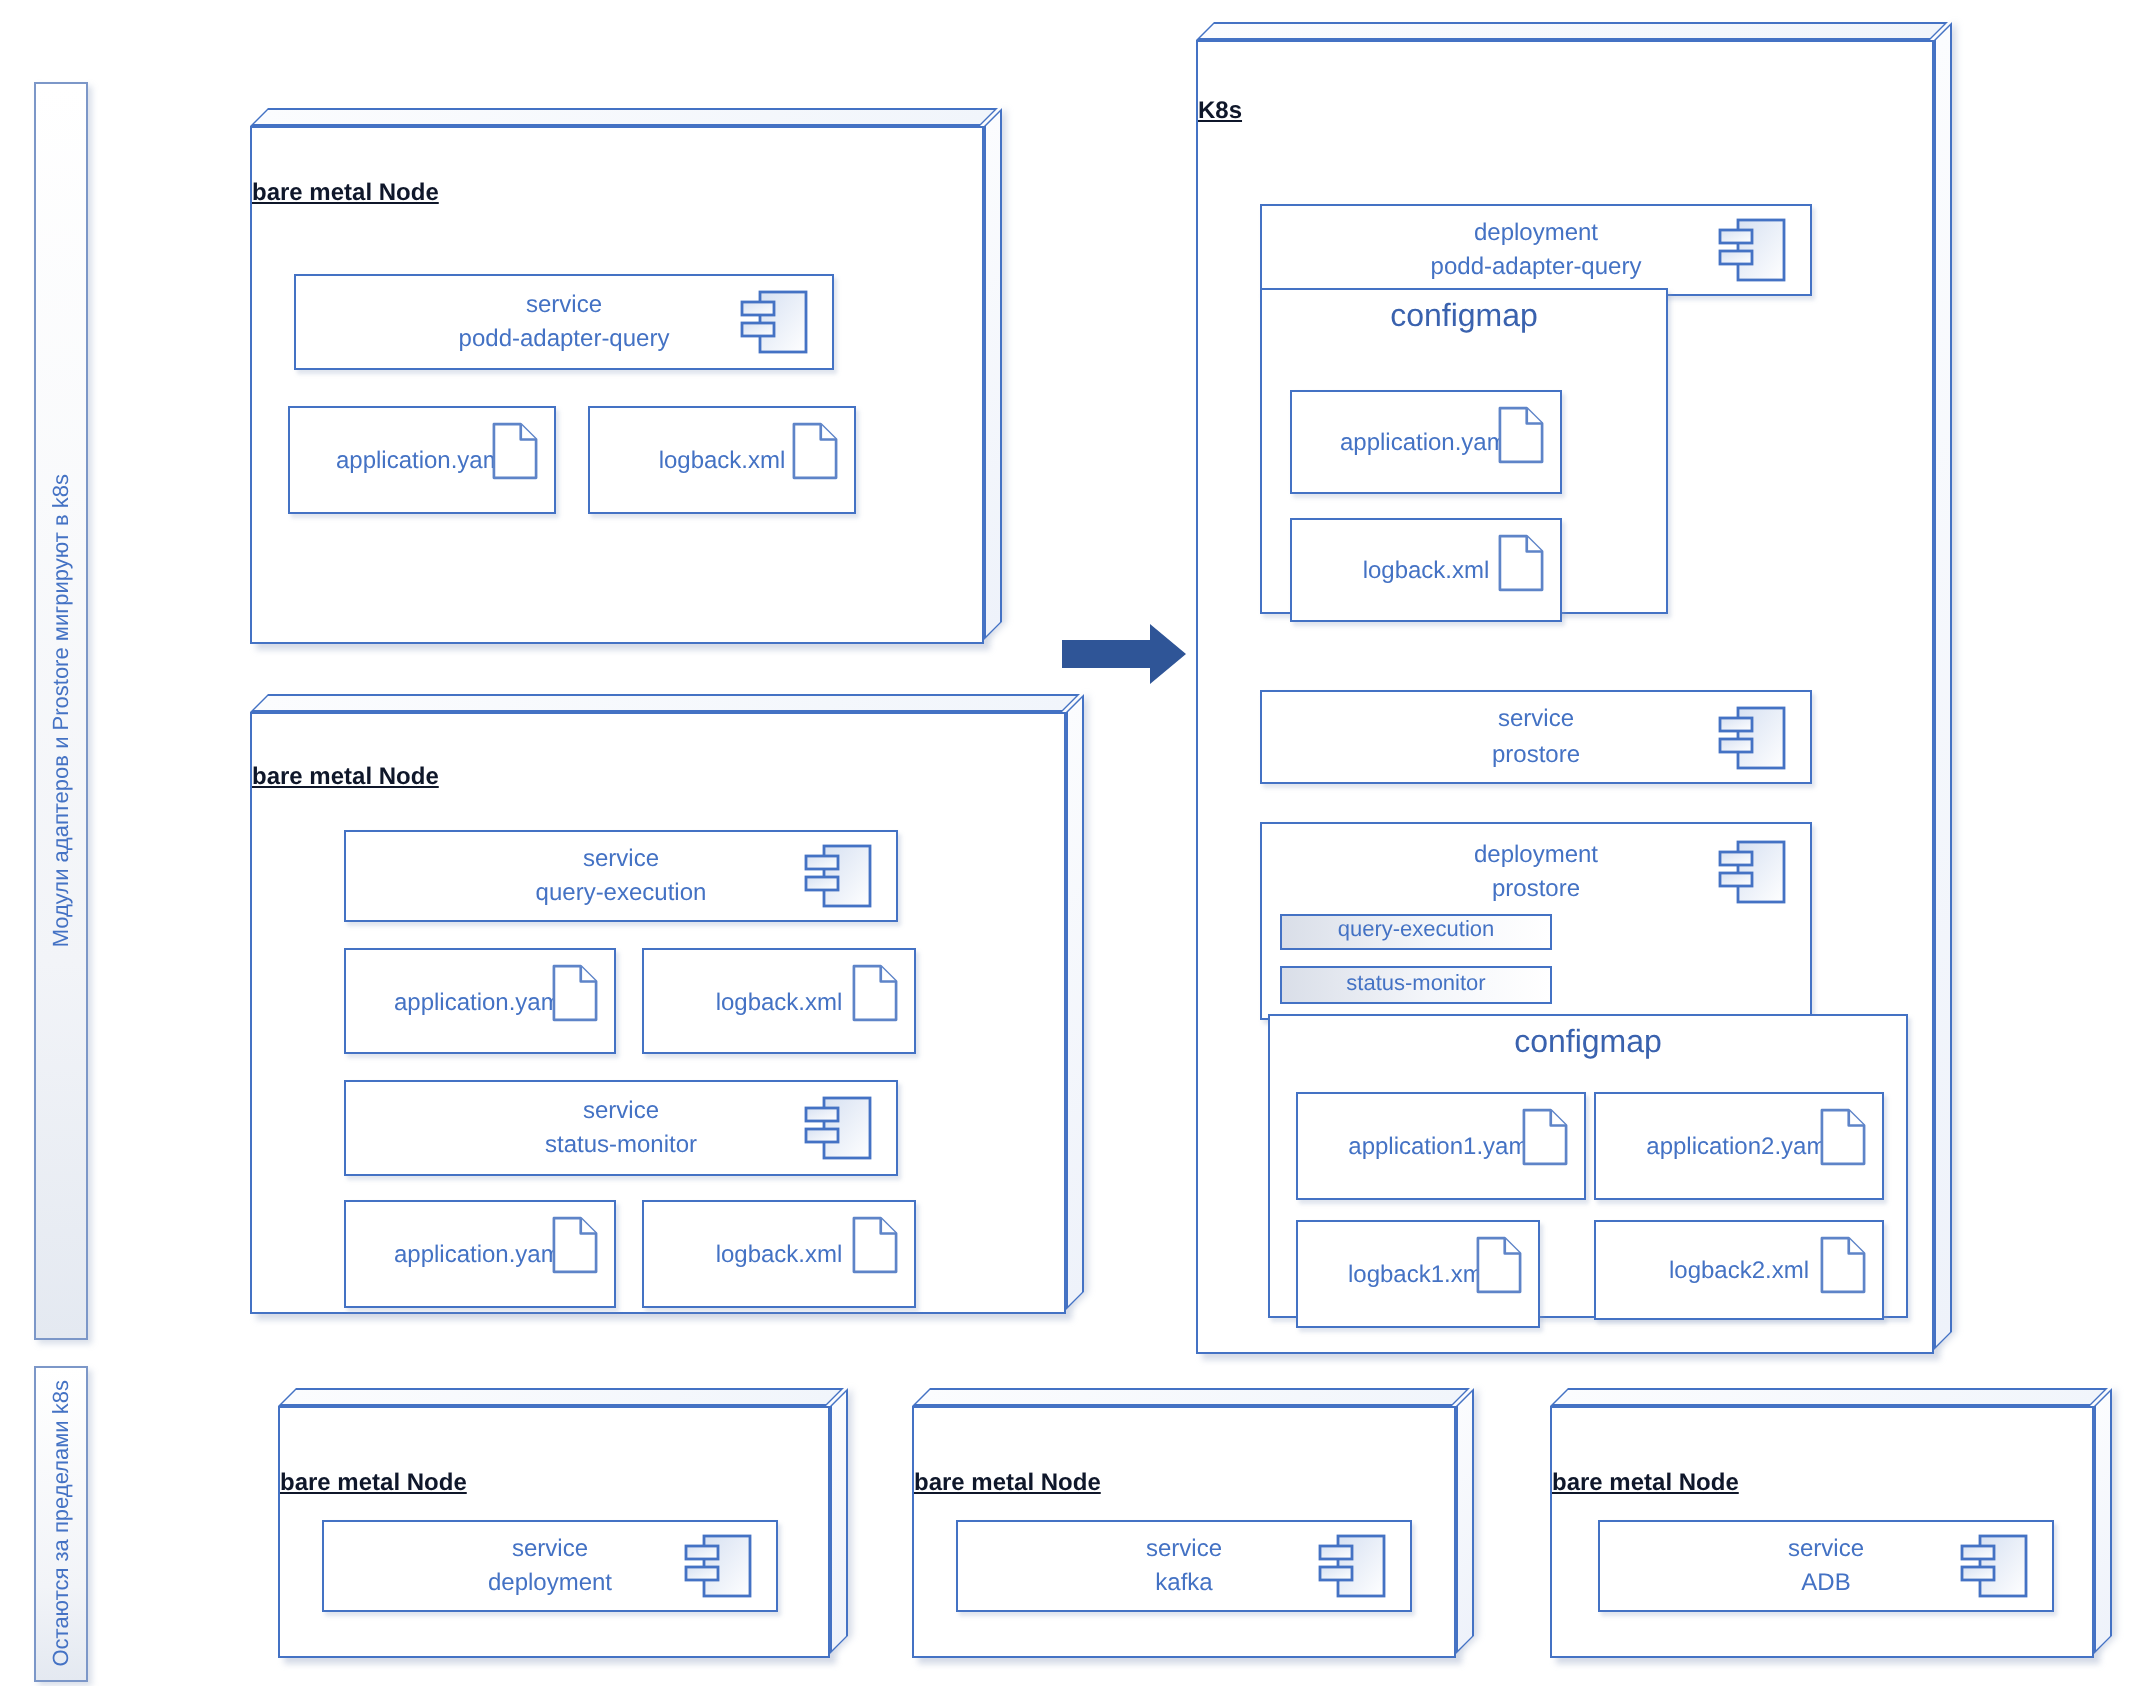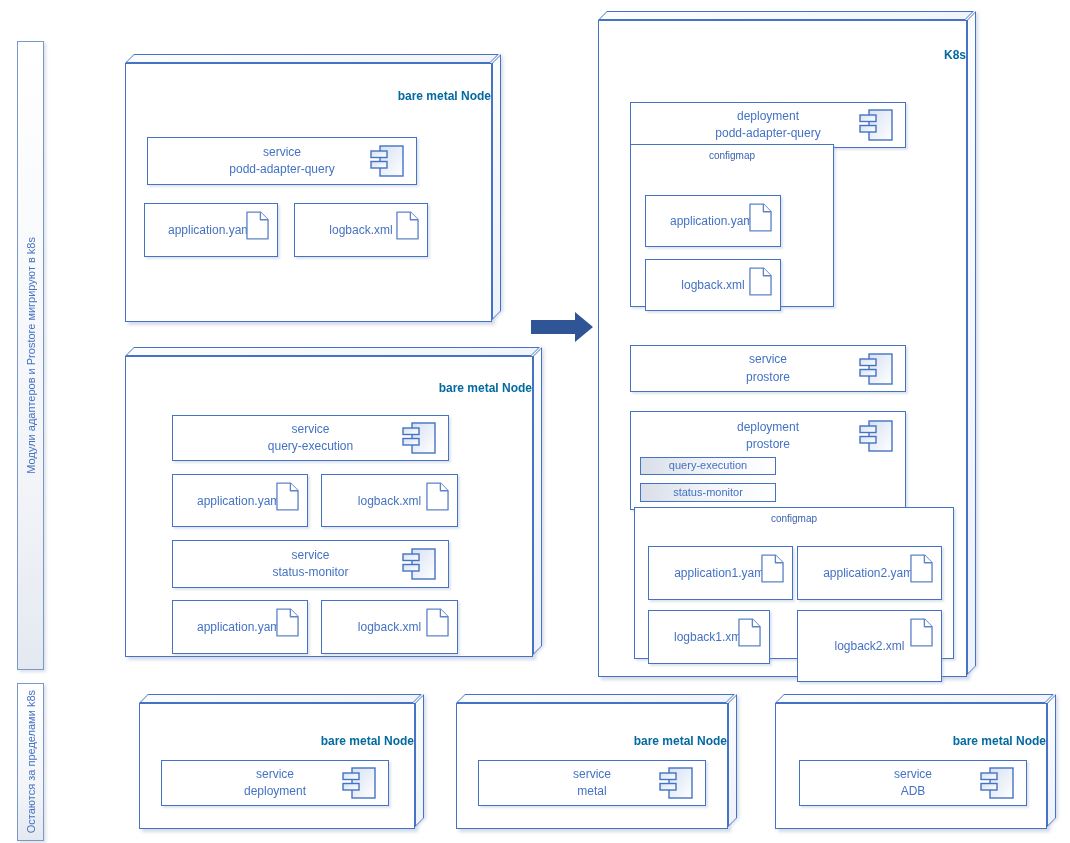--- a/index.html
+++ b/index.html
@@ -17,22 +17,22 @@
   
   .node3d{position:absolute;background:#ffffff;border:1.4px solid #4472C4;box-sizing:border-box;
           box-shadow:3px 3px 3px rgba(150,165,195,.40);}
   .node3d::before{content:"";position:absolute;left:-1px;top:-10px;width:100%;height:9px;
           background:linear-gradient(90deg,#fbfcfe,#f1f5fb);border:1.4px solid #4472C4;box-sizing:border-box;
           transform:skewX(-45deg);transform-origin:0 100%;}
   .node3d::after{content:"";position:absolute;top:-1px;right:-10px;width:9px;height:100%;
           background:linear-gradient(180deg,#fbfcfe,#eef2fa);border:1.4px solid #4472C4;box-sizing:border-box;
           transform:skewY(-45deg);transform-origin:0 0;box-shadow:2px 2px 3px rgba(150,165,195,.40);}
 
-  .ntitle{position:absolute;left:0;right:0;text-align:right;font-weight:bold;
-          font-size:12px;color:#0369a1;}
+  .ntitle{position:absolute;left:0;right:0;text-align:left;font-weight:bold;
+          font-size:12px;color:#0f172a;text-decoration:underline;}
 
   
   .box{position:absolute;background:#ffffff;border:1.2px solid #4472C4;box-sizing:border-box;
           box-shadow:1.5px 2px 2px rgba(150,165,195,.30);margin-top:12px;}
 
   
   .svcbox{display:flex;flex-direction:column;align-items:center;justify-content:center;
           font-size:12px;line-height:1.45;}
   .svcbox .comp-icon{position:absolute;right:12px;top:50%;transform:translateY(-50%);}
   .depbox{font-size:12px;line-height:1.45;text-align:center;padding-top:7px;}
@@ -40,21 +40,21 @@
 
   
   .filebox{display:flex;align-items:center;justify-content:center;font-size:12px;}
   .filebox .label{white-space:nowrap;}
   .filebox .doc-icon{position:absolute;right:8px;top:7px;}
 
   
   .cfgbox{position:absolute;background:#ffffff;border:1.2px solid #4472C4;box-sizing:border-box;
           box-shadow:1.5px 2px 2px rgba(150,165,195,.30);}
   .cfgbox .cfglabel{position:absolute;top:5px;left:0;right:0;text-align:center;
-          font-size:10px;color:#3A62AE;}
+          font-size:16px;color:#3A62AE;}
 
   
   .chip{position:absolute;border:1px solid #4472C4;box-sizing:border-box;
           background:linear-gradient(90deg,#d9dee8 0%,#f4f6fa 55%,#ffffff 100%);
           font-size:11px;display:flex;align-items:center;justify-content:center;}
 
   .comp-icon{width:34px;height:32px;}
   .doc-icon{width:23px;height:29px;}
   .arrow{position:absolute;}
   .defs{position:absolute;width:0;height:0;overflow:hidden;}
@@ -216,21 +216,21 @@
         <svg class="doc-icon">
             <use href="#sym-document" xlink:href="#sym-document"></use>
           </svg>
       </div>
       <div class="box filebox" style="left:13px;top:90px;width:122px;height:54px;">
         <span class="label">logback1.xml</span>
         <svg class="doc-icon">
             <use href="#sym-document" xlink:href="#sym-document"></use>
           </svg>
       </div>
-      <div class="box filebox" style="left:162px;top:90px;width:145px;height:72px;">
+      <div class="box filebox" style="left:162px;top:90px;width:145px;height:50px;">
         <span class="label">logback2.xml</span>
         <svg class="doc-icon">
             <use href="#sym-document" xlink:href="#sym-document"></use>
           </svg>
       </div>
     </div>
   </div>
 
   <div class="node3d" style="left:139px;top:703px;width:276px;height:126px;">
     <div class="ntitle" style="top:30px;">bare metal Node</div>
@@ -240,21 +240,21 @@
       <svg class="comp-icon">
           <use href="#sym-component" xlink:href="#sym-component"></use>
         </svg>
     </div>
   </div>
 
   <div class="node3d" style="left:456px;top:703px;width:272px;height:126px;">
     <div class="ntitle" style="top:30px;">bare metal Node</div>
     <div class="box svcbox" style="left:21px;top:44px;width:228px;height:46px;">
       <span>service</span>
-      <span>metal</span>
+      <span>kafka</span>
       <svg class="comp-icon">
           <use href="#sym-component" xlink:href="#sym-component"></use>
         </svg>
     </div>
   </div>
 
   <div class="node3d" style="left:775px;top:703px;width:272px;height:126px;">
     <div class="ntitle" style="top:30px;">bare metal Node</div>
     <div class="box svcbox" style="left:23px;top:44px;width:228px;height:46px;">
       <span>service</span>

